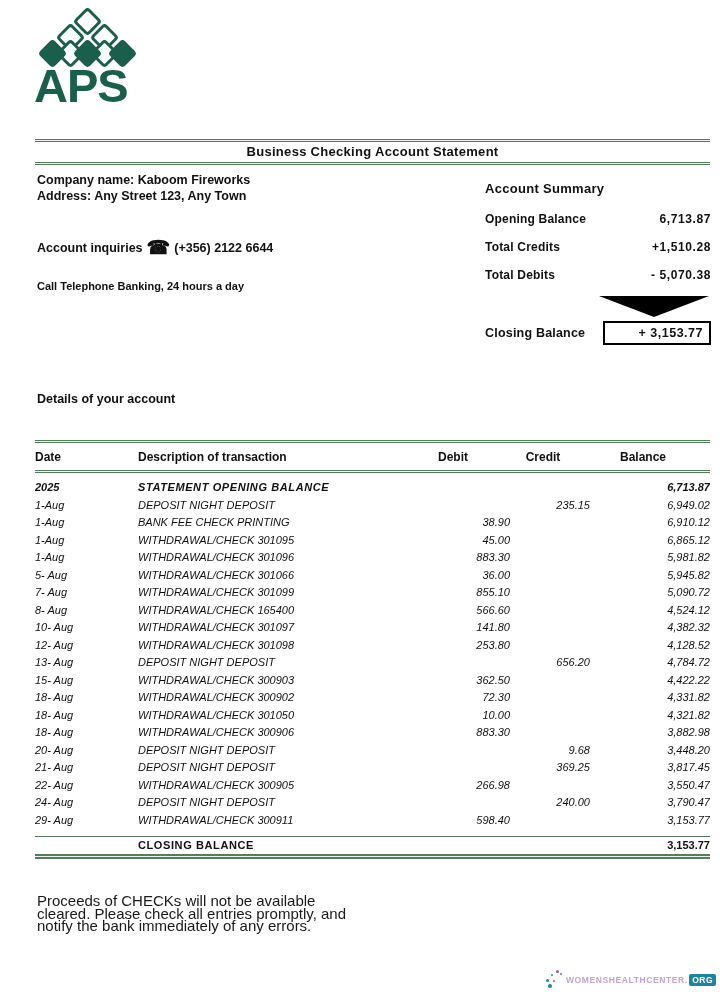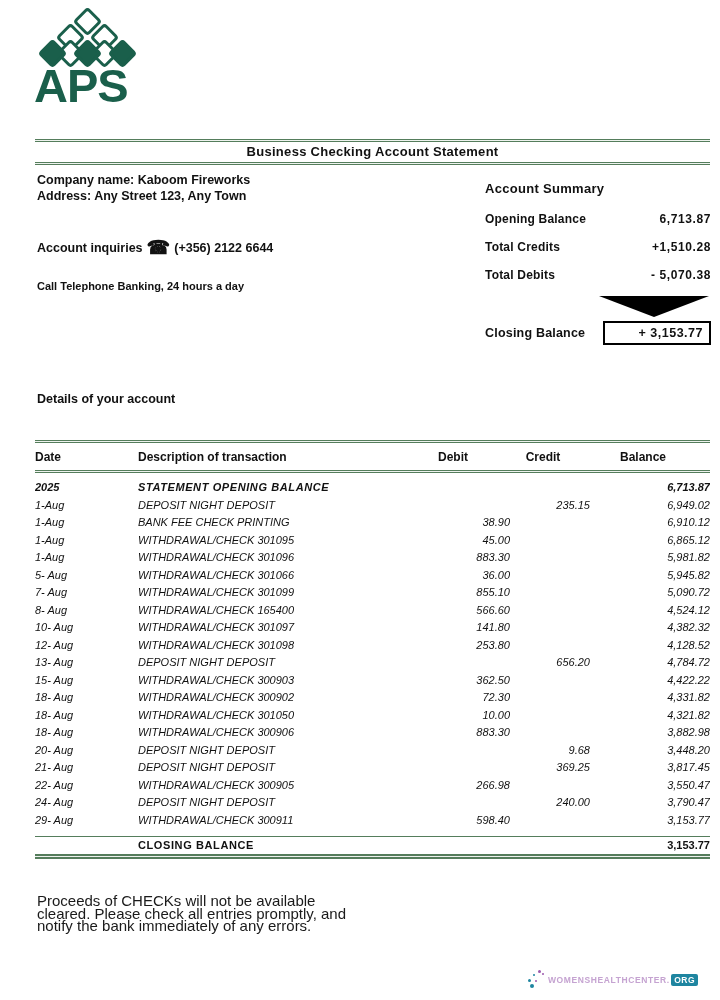--- a/index.html
+++ b/index.html
@@ -64,21 +64,21 @@
   .txn-row.bold .desc { letter-spacing:0.6px; }
   #txn-body { padding-top:6px; padding-bottom:7px;font-style:italic; }
   #closing-line-row { height:17px; line-height:17px; font-size:11px; font-weight:bold; }
   #closing-line-row .desc { letter-spacing:0.6px; }
   #closing-line-row .num { text-align:right; }
 
   
   #footer-note { position:absolute; left:37px; top:895px; font-size:15px; line-height:12.5px; color:#1a1a1a; }
 
   
-  #watermark { position:absolute; right:22px; top:970px; display:flex; align-items:center; }
+  #watermark { position:absolute; right:4px; top:970px; display:flex; align-items:center; }
   #wm-dots { position:relative; width:20px; height:20px; margin-right:2px; }
   #wm-dots i { position:absolute; border-radius:50%; display:block; }
   #wm-text { font-size:8.5px; letter-spacing:0.6px; color:#c5a3d1; font-weight:bold; }
   #wm-dot-sep { font-size:8.5px; color:#c5a3d1; font-weight:bold; }
   #wm-tld { font-size:8.5px; font-weight:bold; color:#fff; background:#1e85a0; border-radius:2px;
       padding:1px 3px; margin-left:2px; letter-spacing:0.5px; }
 </style>
 </head>
 <body>
 

